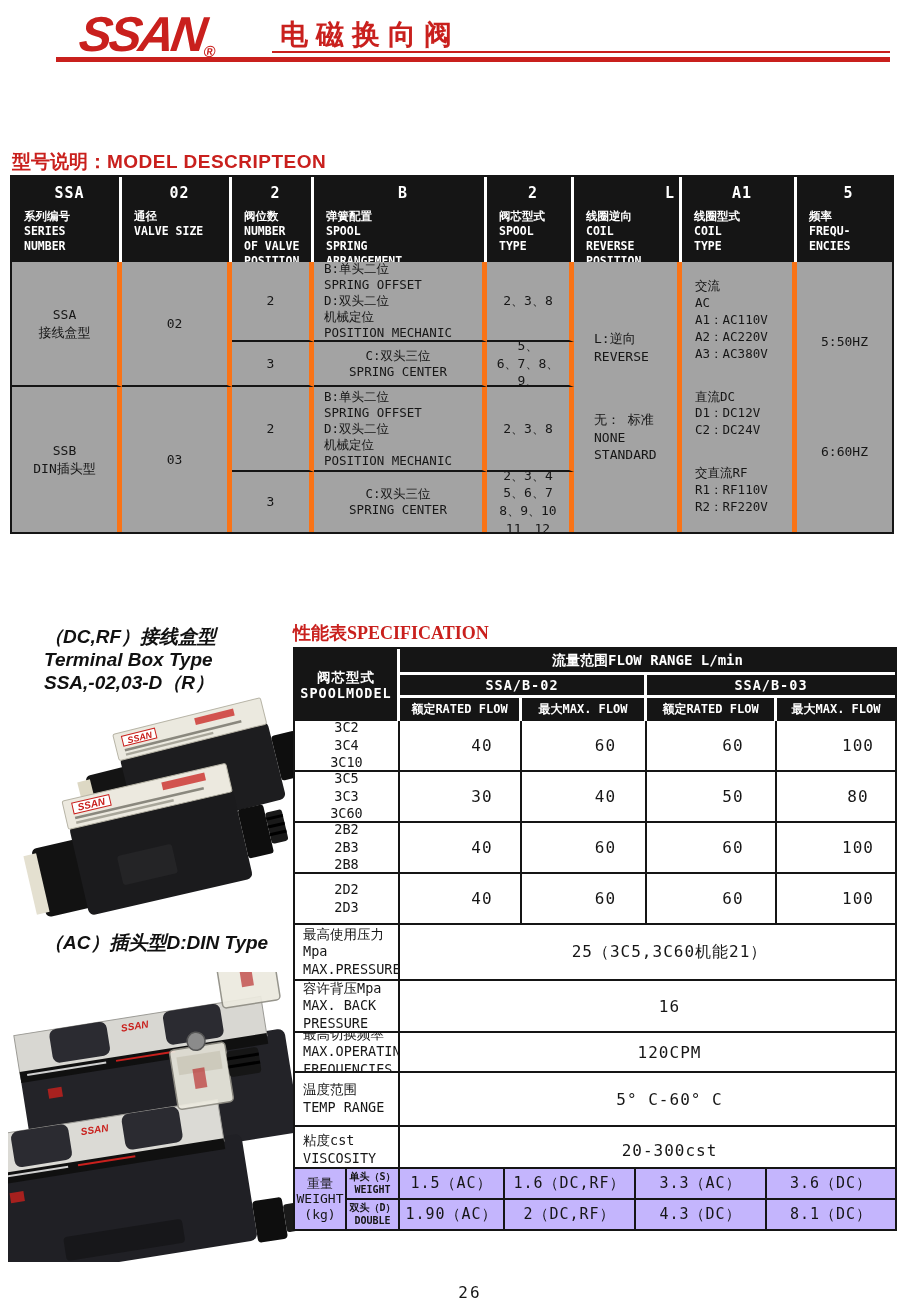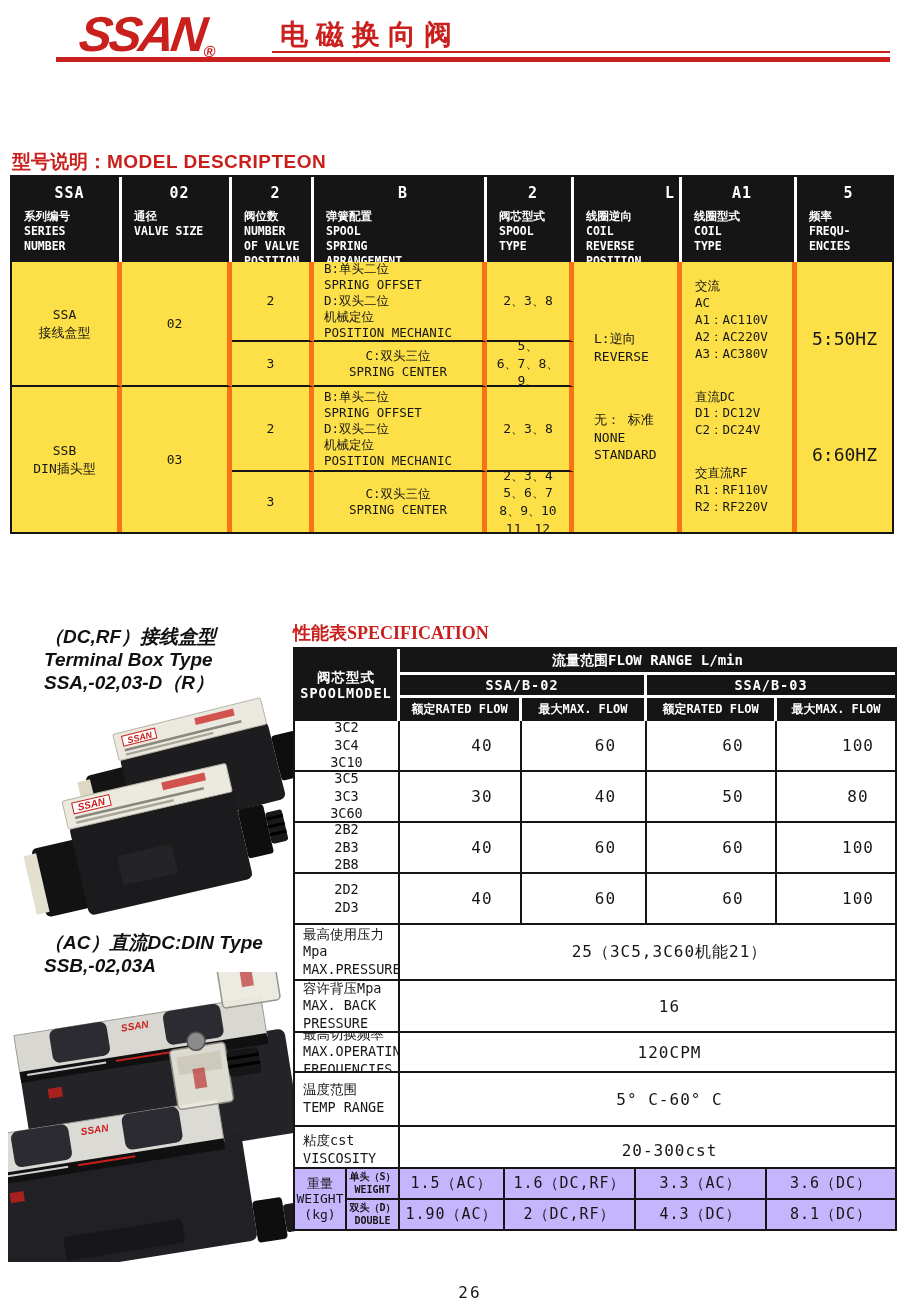--- a/index.html
+++ b/index.html
@@ -18,34 +18,34 @@
   
   .m-title{position:absolute;left:12px;top:149px;font-size:19px;font-weight:bold;color:#c9201d;}
   .m-title .en{font-family:"Liberation Sans",sans-serif;letter-spacing:0.5px;}
   .s-title{position:absolute;left:293px;top:621px;font-size:18px;font-weight:bold;color:#c9201d;}
   .s-title .en{font-family:Liberation Serif, serif;}
 
   
   .mtable{position:absolute;left:10px;top:175px;display:grid;
           grid-template-columns:110px 110px 82px 173px 87px 108px 115px 95px;
           grid-template-rows:85px 80px 45px 85px 60px;
-          border:2px solid #151515;background:#fde047;}
+          border:2px solid #151515;background:#a3a3a3;}
   .hc{background:#151515;color:#fff;padding:7px 4px 0 12px;border-right:3px solid #fff;overflow:hidden;}
   .hc .code{display:block;text-align:center;font-size:15px;font-weight:bold;margin-bottom:7px;letter-spacing:1px;}
   .hc.rcode .code{text-align:right;padding-right:0;}
   .hc .desc{display:block;font-size:11.5px;font-weight:bold;line-height:1.3;}
   .bc{border-right:5px solid #f97316;border-bottom:2px solid #151515;display:flex;flex-direction:column;
       justify-content:center;align-items:center;font-size:13px;line-height:1.35;text-align:center;overflow:hidden;}
   .bc.left{align-items:flex-start;text-align:left;padding-left:10px;}
   .bc.sm{font-size:12.5px;line-height:1.28;}
   .noR{border-right:none !important;}
   .noB{border-bottom:none !important;}
   .stack{gap:46px;align-items:flex-start;text-align:left;padding-left:20px;}
   .stack2{gap:26px;align-items:flex-start;text-align:left;padding-left:13px;font-size:12.5px;}
-  .stack3{gap:92px;font-size:18px;}
+  .stack3{gap:92px;font-size:13px;}
 
   
   .p-label{position:absolute;font-family:"Liberation Sans",sans-serif;font-weight:bold;font-size:19px;line-height:1.22;color:#111;}
   .p-label span{display:block;font-style:italic;}
   .p1-label{left:44px;top:625px;}
   .p2-label{left:44px;top:931px;}
   .photo{position:absolute;}
   .photo1{left:14px;top:686px;}
   .photo2{left:8px;top:972px;}
 
@@ -244,22 +244,21 @@
       <rect x="-30" y="18" width="56" height="30" rx="3" fill="#242426"></rect>
       <rect x="98" y="0" width="26" height="50" rx="3" fill="#0e0e0e"></rect>
       <rect x="124" y="9" width="17" height="32" rx="3" fill="#191919"></rect>
       <rect x="124" y="14" width="17" height="3" fill="#000"></rect>
       <rect x="124" y="22" width="17" height="3" fill="#000"></rect>
       <rect x="124" y="30" width="17" height="3" fill="#000"></rect>
     </g>
   </svg>
 
   <div class="p-label p2-label">
-    <span>（AC）直流DC:DIN Type</span>
-    <span>SSB,-02,03A</span>
+    <span>（AC）插头型D:DIN Type</span>
   </div>
   <svg class="photo photo2" width="292" height="290" viewBox="0 0 292 290">
 
     <g transform="translate(160,110) rotate(-9)">
       <rect x="-145" y="-35" width="268" height="105" rx="7" fill="#232328"></rect>
       <rect x="-145" y="-70" width="250" height="40" fill="#d8d7d2" stroke="#9c9b96" stroke-width="1"></rect>
       <rect x="-110" y="-70" width="58" height="34" rx="7" fill="#2b2b31"></rect>
       <rect x="5" y="-70" width="58" height="34" rx="7" fill="#2b2b31"></rect>
       <text x="-38" y="-57" font-size="10" font-weight="bold" font-style="italic" fill="#c9201d" font-family="Liberation Sans,sans-serif">SSAN</text>
       <rect x="-145" y="-33" width="250" height="11" fill="#101010"></rect>

